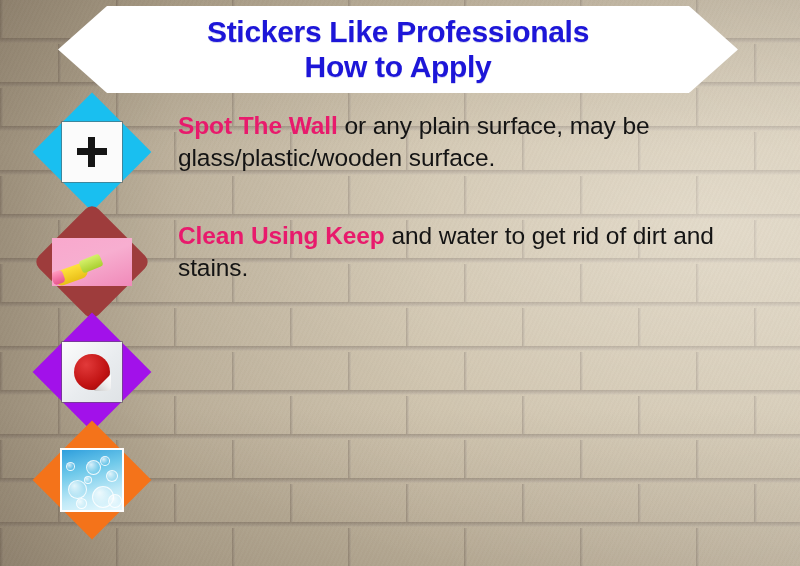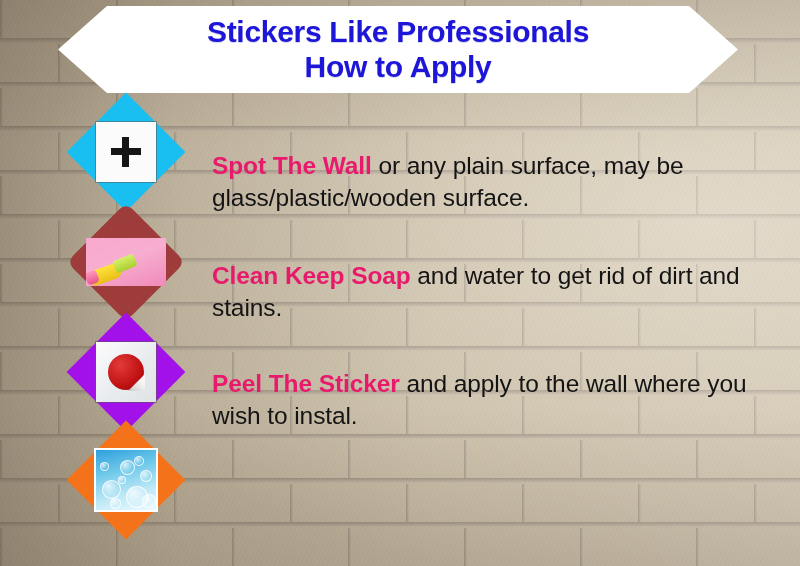--- a/index.html
+++ b/index.html
@@ -92,23 +92,22 @@
   
   .steps {
     position: absolute;
     left: 0;
     top: 104px;
     width: 800px;
   }
   .step {
     position: relative;
     display: flex;
-    align-items: flex-end;
+    align-items: flex-start;
     min-height: 108px;
-    margin-left: 34px;
   }
   .step-1 { height: 110px; }
   .step-2 { height: 110px; }
   .step-3 { height: 108px; }
   .step-4 { height: 118px; }
 
   .icon-cell {
     position: relative;
     width: 178px;
     flex: 0 0 178px;
@@ -378,36 +377,33 @@
         <div class="diamond d-maroon"></div>
         <div class="tile tile-wide tile-glove">
           <div class="glove-hand">
             <div class="glove-arm"></div>
             <div class="glove-cuff"></div>
             <div class="sponge"></div>
           </div>
         </div>
       </div>
       <div class="text-cell">
-        <p class="step-text"><span class="lead">Clean Keep Soap</span><span> and water to get rid of dirt and stains.</span></p>
+        <p class="step-text"><span class="lead">Clean Using Keep</span><span> and water to get rid of dirt and stains.</span></p>
       </div>
     </div>
 
     <div class="step step-3">
       <div class="icon-cell">
         <div class="diamond d-purple"></div>
         <div class="tile tile-sticker">
           <div class="sticker">
             <div class="sticker-disc"></div>
             <div class="sticker-curl"></div>
           </div>
         </div>
-      </div>
-      <div class="text-cell">
-        <p class="step-text"><span class="lead">Peel The Sticker</span><span> and apply to the wall where you wish to instal.</span></p>
       </div>
     </div>
 
     <div class="step step-4">
       <div class="icon-cell">
         <div class="diamond d-orange"></div>
         <div class="tile tile-bubbles">
           <div class="bubbles" id="bubbles">
               <b style="left:6px;top:30px;width:17px;height:17px"></b>
               <b style="left:24px;top:10px;width:13px;height:13px"></b>

